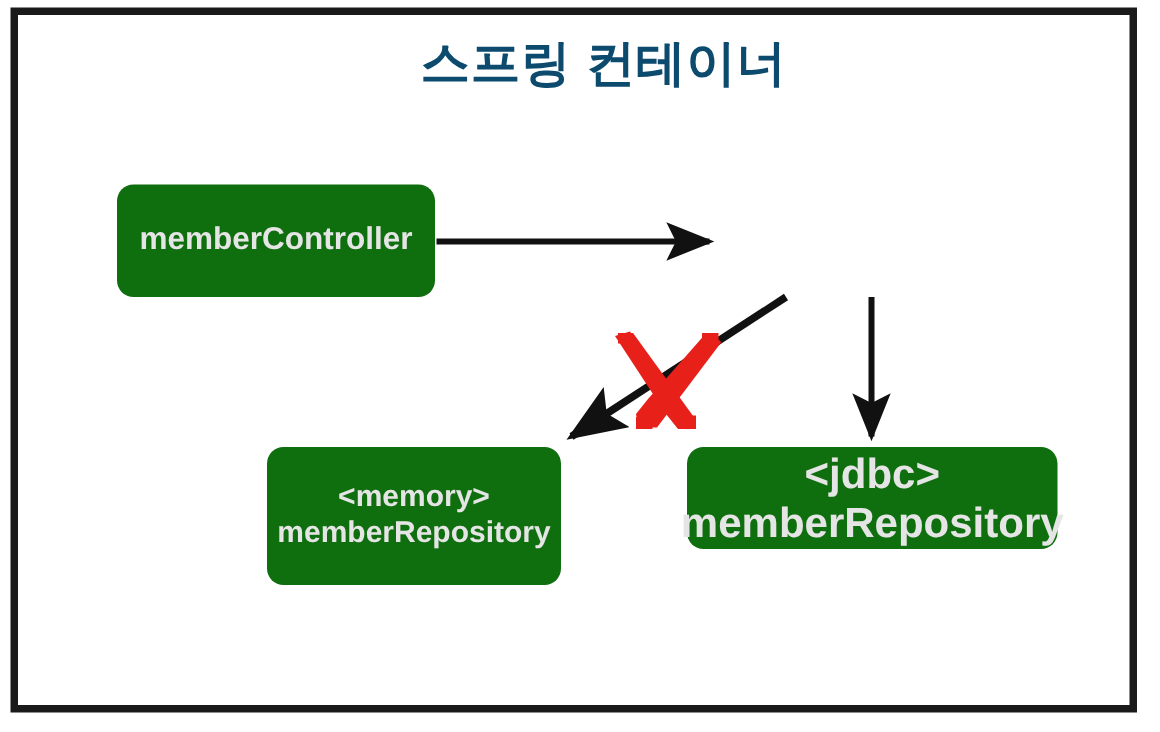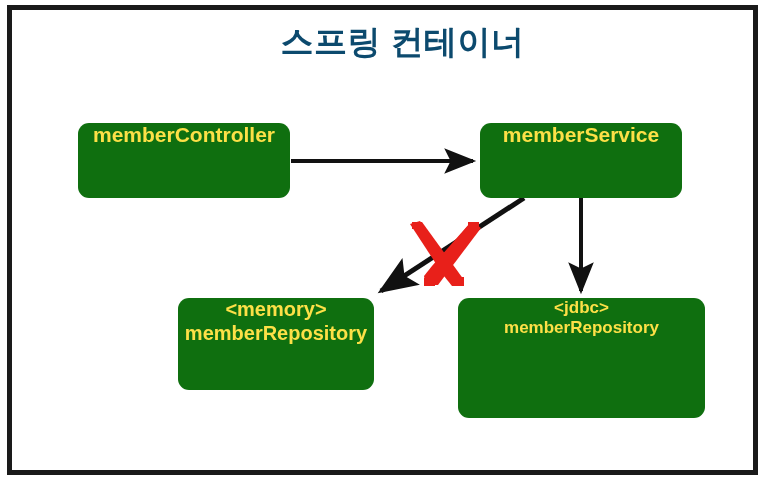--- a/index.html
+++ b/index.html
@@ -42,22 +42,22 @@
     white-space: nowrap;
     padding-left: 16px;
   }
   .bean-box {
     position: absolute;
     background: #0f6f0f;
     border-radius: 11px;
     display: flex;
     flex-direction: column;
     align-items: center;
-    justify-content: flex-start;
-    color: #fde047;
+    justify-content: center;
+    color: #e5e5e5;
     font-weight: bold;
     text-align: center;
     box-sizing: border-box;
     line-height: 1.18;
   }
   #box-member-controller {
     left: 78px;
     top: 123px;
     width: 212px;
     height: 75px;
@@ -74,22 +74,22 @@
     left: 178px;
     top: 298px;
     width: 196px;
     height: 92px;
     font-size: 20px;
   }
   #box-jdbc-repository {
     left: 458px;
     top: 298px;
     width: 247px;
-    height: 120px;
-    font-size: 17px;
+    height: 68px;
+    font-size: 28px;
   }
   .bean-line { display: block; }
 
   
   #arrow-layer {
     position: absolute;
     left: 0;
     top: 0;
     width: 773px;
     height: 488px;
@@ -144,23 +144,20 @@
       <rect x="66" y="4" width="11" height="7"></rect>
       <rect x="22" y="60" width="11" height="8"></rect>
       <rect x="50" y="59" width="12" height="9"></rect>
     </g>
   </svg>
 
   <div class="bean-box" id="box-member-controller">
     <span class="bean-line">memberController</span>
   </div>
 
-  <div class="bean-box" id="box-member-service">
-    <span class="bean-line">memberService</span>
-  </div>
 
   <div class="bean-box" id="box-memory-repository">
     <span class="bean-line">&lt;memory&gt;</span>
     <span class="bean-line">memberRepository</span>
   </div>
 
   <div class="bean-box" id="box-jdbc-repository">
     <span class="bean-line">&lt;jdbc&gt;</span>
     <span class="bean-line">memberRepository</span>
   </div>

